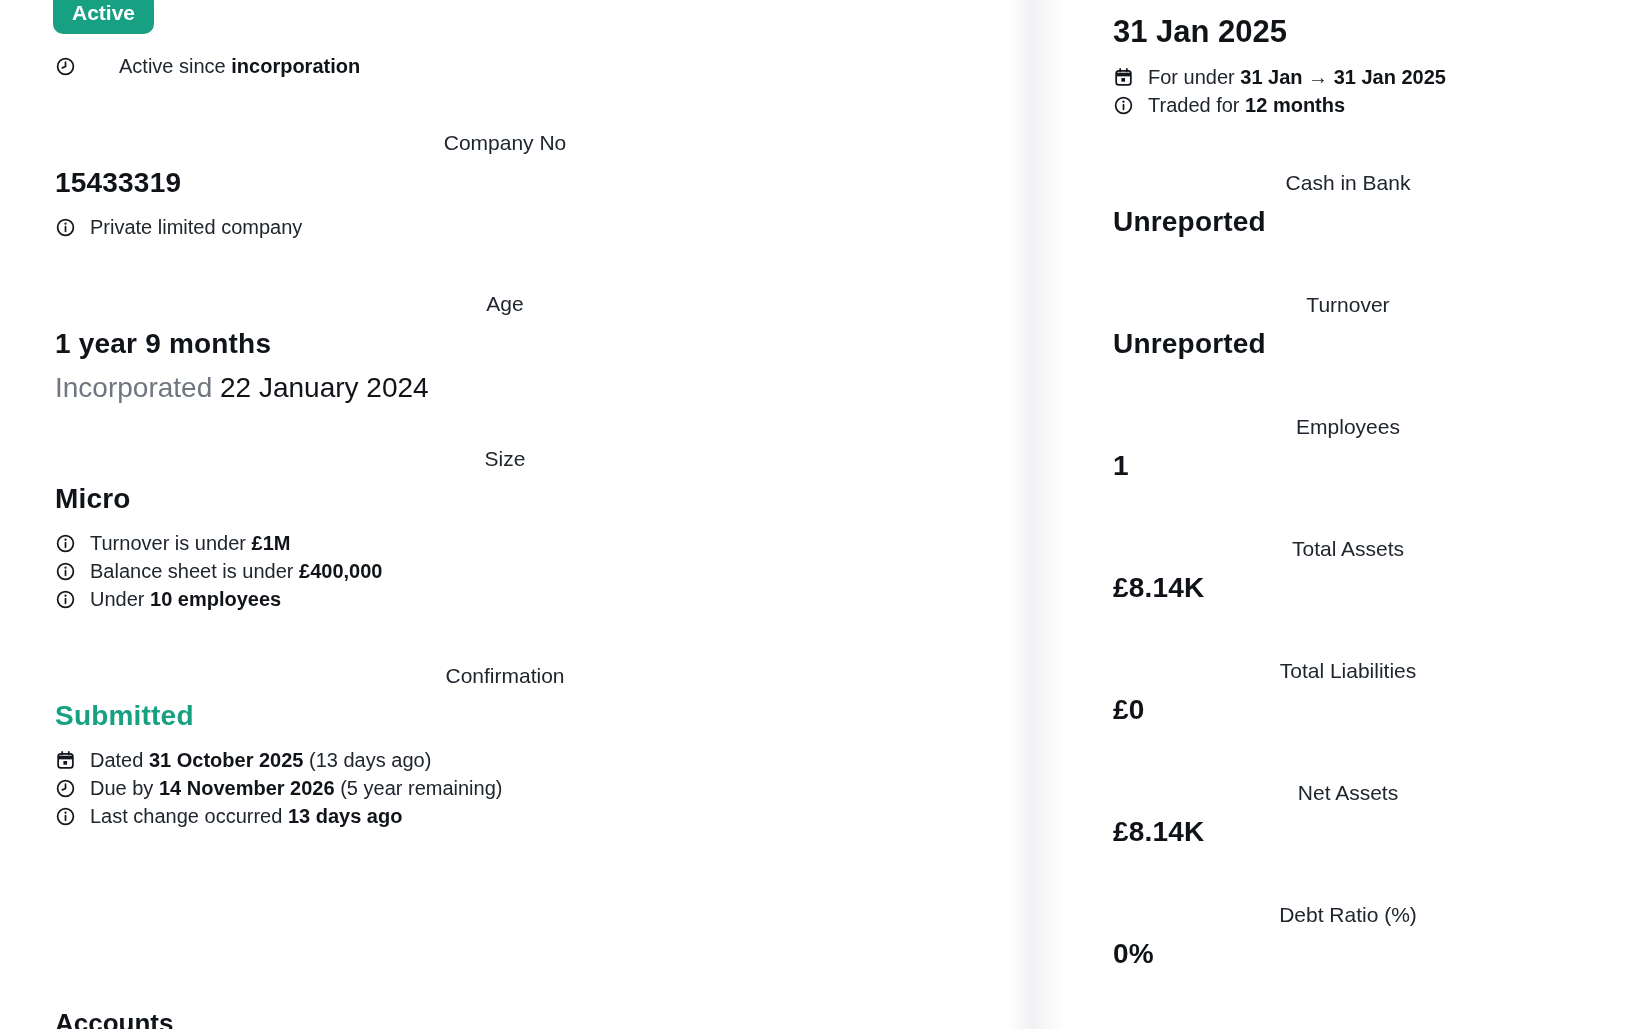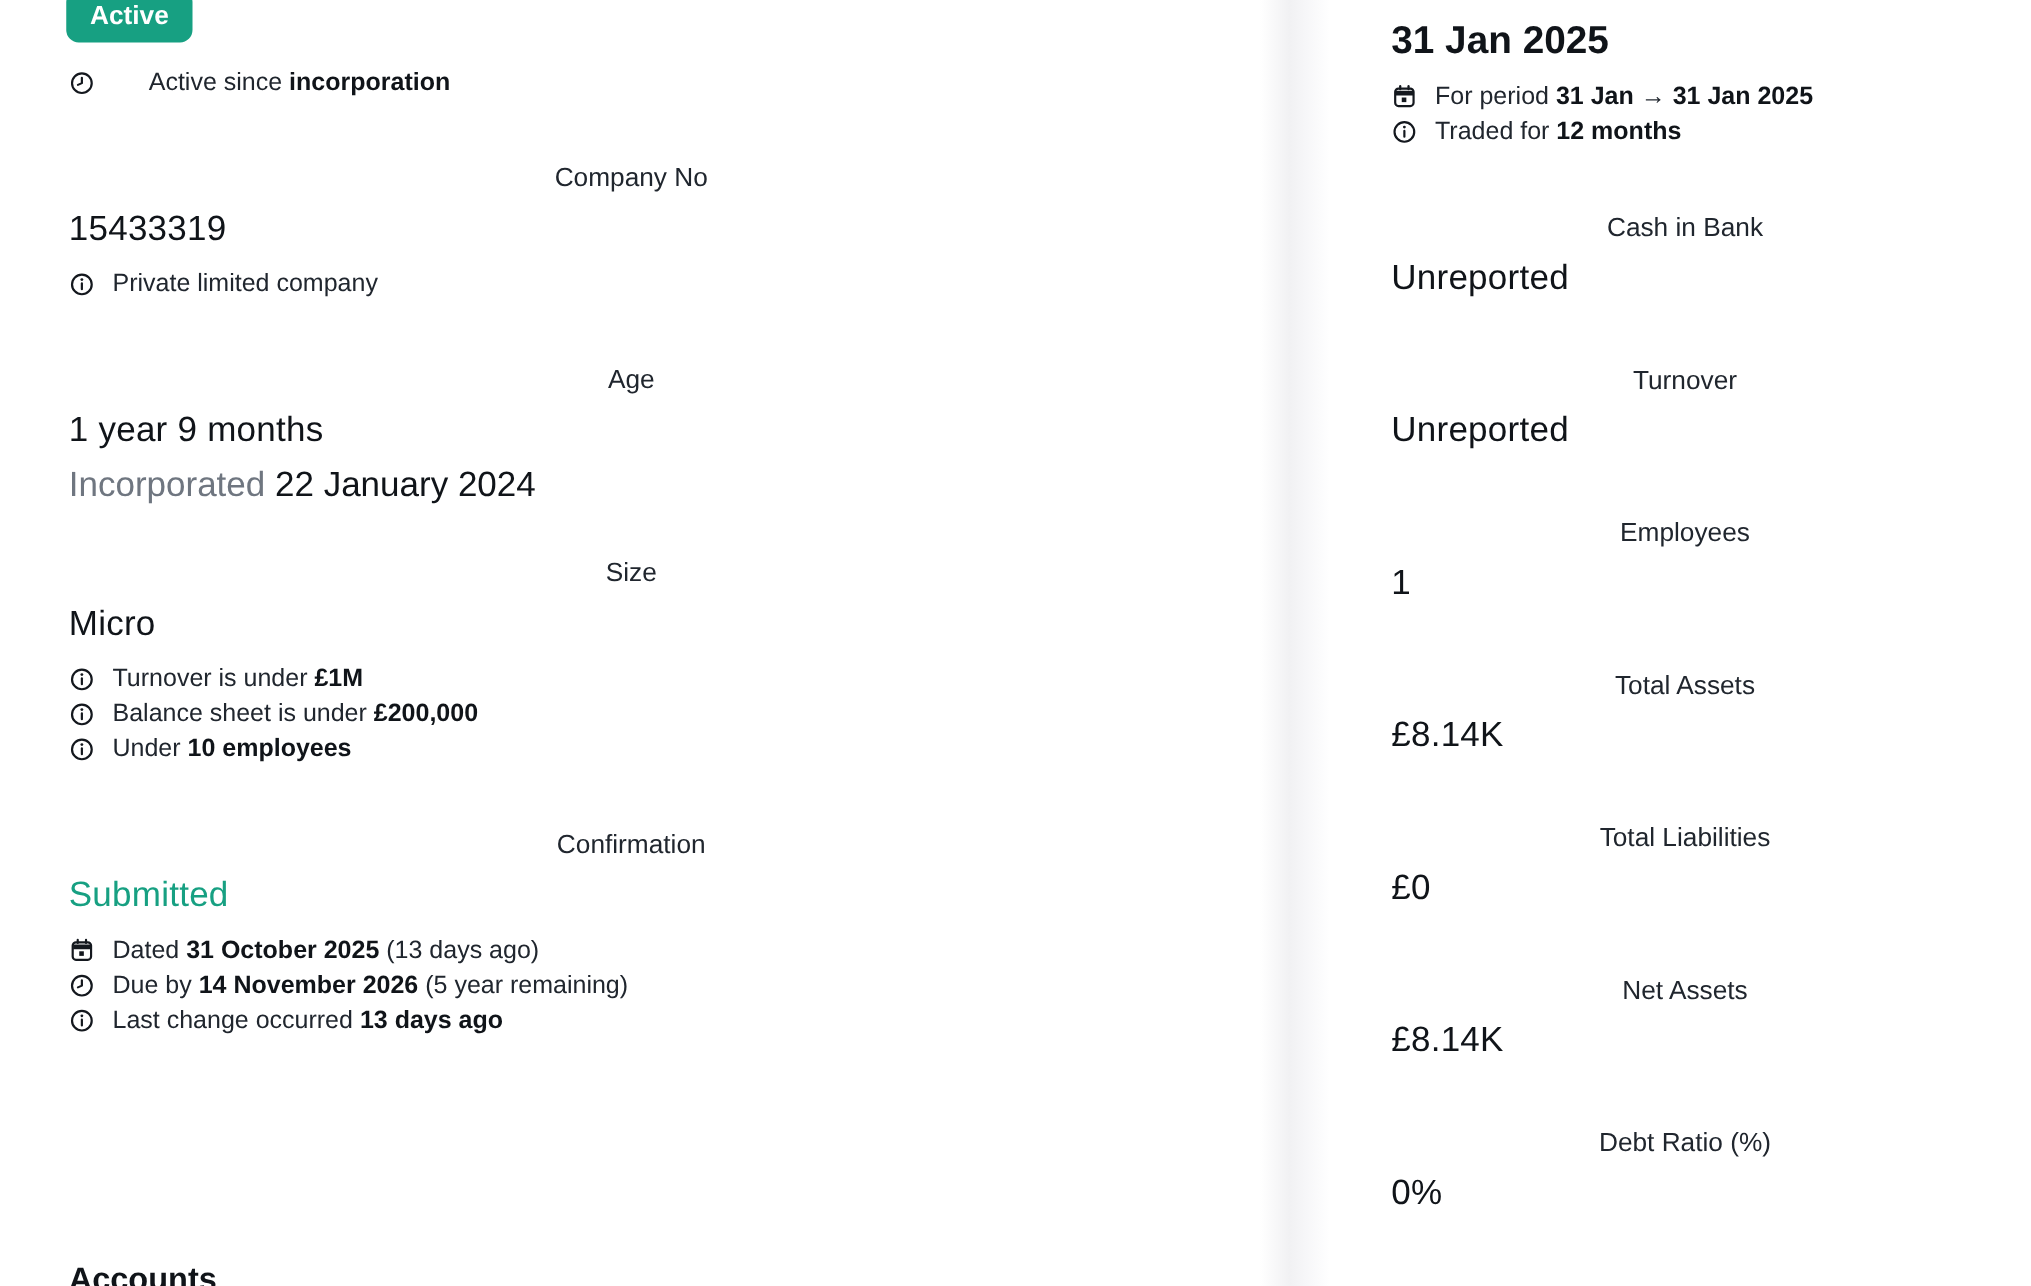--- a/index.html
+++ b/index.html
@@ -24,21 +24,21 @@
   .icon-row + .icon-row{margin-top:4px;}
   .icon-row .ic{flex:0 0 auto;width:21px;height:21px;color:#14181e;}
   .icon-row .txt{margin:0;}
   b{font-weight:700;color:#101419;}
   .status-row{margin-top:20px;gap:43px;}
 
   
   .section{margin-top:46px;}
   .section.gap-lg{margin-top:52px;}
   .label{font-size:21px;line-height:25px;color:#20262e;text-align:center;}
-  .value{margin-top:11px;font-size:28px;line-height:34px;font-weight:400;color:#101419;letter-spacing:.2px;}
+  .value{margin-top:11px;font-size:28px;line-height:34px;font-weight:700;color:#101419;letter-spacing:.2px;}
   .value.teal{color:var(--accent,#17a082);}
   .rows{margin-top:15px;}
   .sub{margin-top:15px;font-size:28px;line-height:24px;color:#101419;}
   .sub .muted{color:#6f7680;}
 
   
   .period-heading{margin-top:13px;font-size:31px;line-height:38px;font-weight:700;color:#101419;}
   .right-panel .rows{margin-top:14px;}
   .stat{margin-top:53px;}
   .stat:first-of-type{margin-top:50px;}
@@ -110,21 +110,21 @@
         <div class="icon-row">
           <svg class="ic">
               <use href="#i-info"></use>
             </svg>
           <p class="txt"><span>Turnover is under </span><b>£1M</b><span></span></p>
         </div>
         <div class="icon-row">
           <svg class="ic">
               <use href="#i-info"></use>
             </svg>
-          <p class="txt"><span>Balance sheet is under </span><b>£200,000</b><span></span></p>
+          <p class="txt"><span>Balance sheet is under </span><b>£400,000</b><span></span></p>
         </div>
         <div class="icon-row">
           <svg class="ic">
               <use href="#i-info"></use>
             </svg>
           <p class="txt"><span>Under </span><b>10 employees</b><span></span></p>
         </div>
       </div>
     </div>
 
@@ -161,21 +161,21 @@
 
   <div class="right-panel">
 
     <div class="period-heading">31 Jan 2025</div>
 
     <div class="rows">
       <div class="icon-row">
         <svg class="ic">
             <use href="#i-calendar"></use>
           </svg>
-        <p class="txt"><span>For period </span><b>31 Jan</b><span> → </span><b>31 Jan 2025</b><span></span></p>
+        <p class="txt"><span>For under </span><b>31 Jan</b><span> → </span><b>31 Jan 2025</b><span></span></p>
       </div>
       <div class="icon-row">
         <svg class="ic">
             <use href="#i-info"></use>
           </svg>
         <p class="txt"><span>Traded for </span><b>12 months</b><span></span></p>
       </div>
     </div>
 
     <div class="stat">

